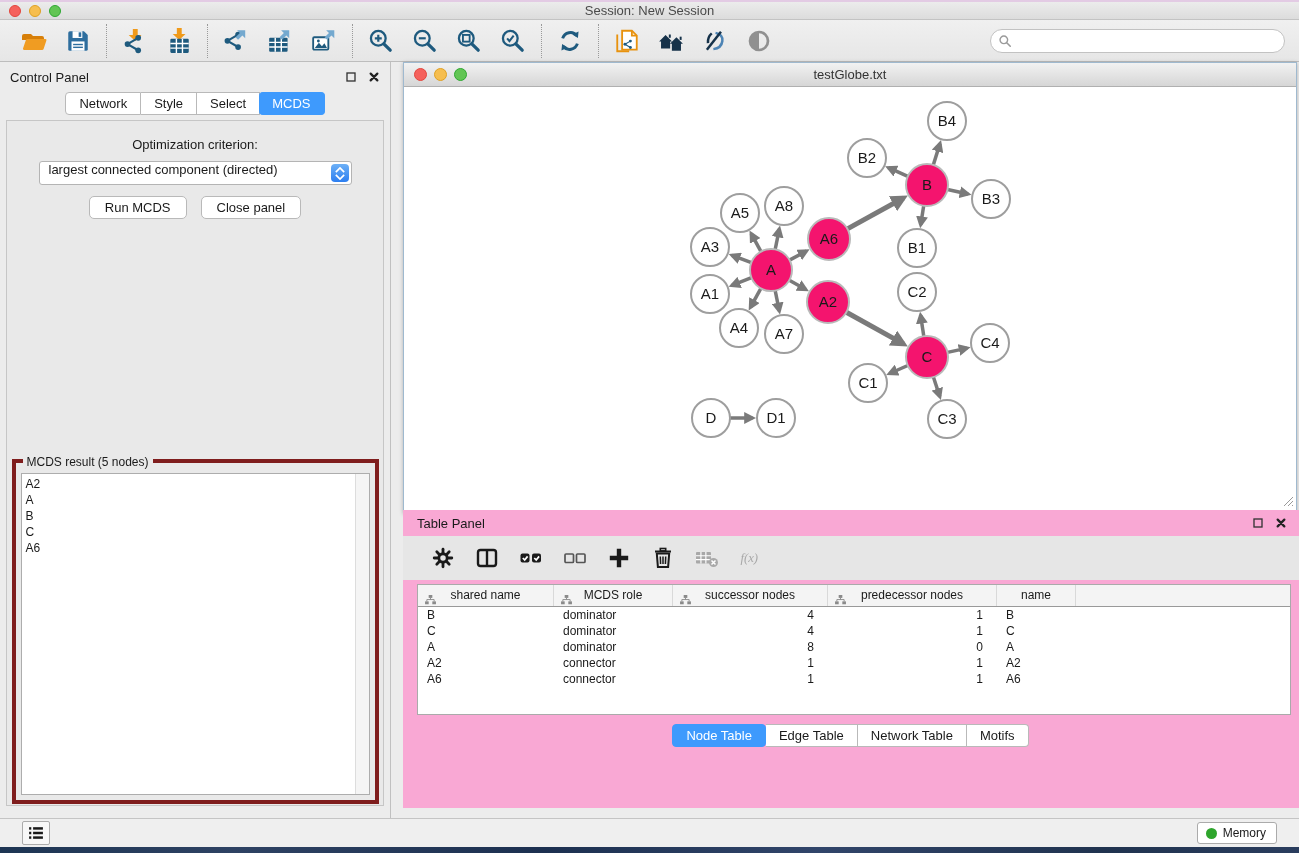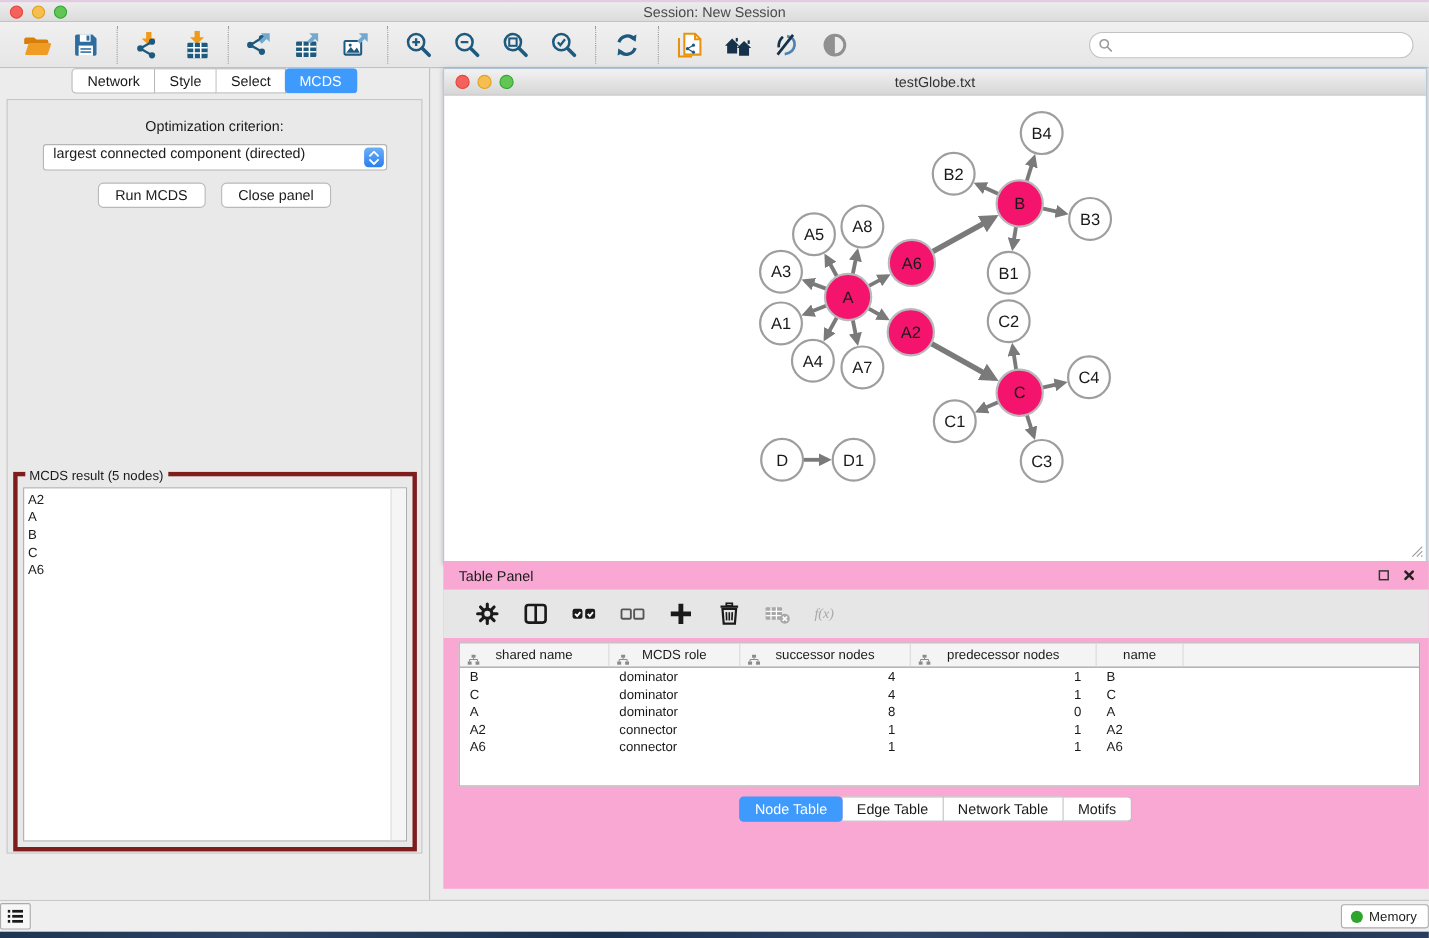--- a/index.html
+++ b/index.html
@@ -80,21 +80,21 @@
   .thead { display:flex; height:22px; background:#f4f4f4; border-bottom:1px solid #999; }
   .th { position:relative; font-size:12px; color:#1a1a1a; text-align:center; line-height:21px; border-right:1px solid #d9d9d9; }
   .th .hier { position:absolute; left:7px; top:6px; }
   .trow { display:flex; height:16px; }
   .td { font-size:12px; line-height:16px; white-space:nowrap; overflow:hidden; }
   .td.l { padding-left:9px; text-align:left; }
   .td.r { padding-right:14px; text-align:right; }
   .tp-tabs { margin-top:9px; display:flex; justify-content:center; }
 
   
-  .statusbar { height:29px; background:#efefef; border-top:1px solid #c4c4c4; display:flex; align-items:center; padding:0 0; }
+  .statusbar { height:29px; background:#efefef; border-top:1px solid #c4c4c4; display:flex; align-items:center; padding:0 22px; }
   .sb-listbtn { width:28px; height:24px; background:#f7f7f7; border:1px solid #ababab; border-radius:2px;
     display:flex; align-items:center; justify-content:center; }
   .sb-memory { margin-left:auto; height:22px; background:#fff; border:1px solid #ababab; border-radius:3px;
     display:flex; align-items:center; gap:6px; padding:0 10px 0 8px; font-size:12px; }
   .sb-memory .dot { width:11px; height:11px; border-radius:50%; background:#2ea52c; }
   .desktop-strip { height:6px; background:linear-gradient(90deg,#1d3553,#2e4263 18%,#1c3050 42%,#31456a 63%,#20334f 85%,#2a3d5e); }
 </style>
 </head>
 <body>
 
@@ -270,20 +270,35 @@
           <line x1="15" y1="15" x2="21" y2="21" stroke="#9a9a9a" stroke-width="2.6" stroke-linecap="round"></line>
         </svg>
     </span>
     <input type="text" placeholder="" style="">
   </div>
 </div>
 
 <div class="main">
 
   <div class="control-panel">
+    <div class="cp-header">
+      <span class="cp-title">Control Panel</span>
+      <span class="panel-header-icons">
+        <span class="ph-icon">
+          <svg width="12" height="12" viewBox="0 0 18 18">
+              <rect x="3" y="3" width="12" height="12" fill="none" stroke="#333" stroke-width="2"></rect>
+            </svg>
+        </span>
+        <span class="ph-icon">
+          <svg width="12" height="12" viewBox="0 0 18 18">
+              <path d="M4 4 L14 14 M14 4 L4 14" stroke="#222" stroke-width="3.4" stroke-linecap="round"></path>
+            </svg>
+        </span>
+      </span>
+    </div>
     <div class="seg-row">
         <div class="seg" id="cp-tabs">
           <div class="seg-tab">Network</div>
           <div class="seg-tab">Style</div>
           <div class="seg-tab">Select</div>
           <div class="seg-tab active">MCDS</div>
         </div>
       </div>
     <div class="cp-body">
       <div class="cp-opt-label">Optimization criterion:</div>

